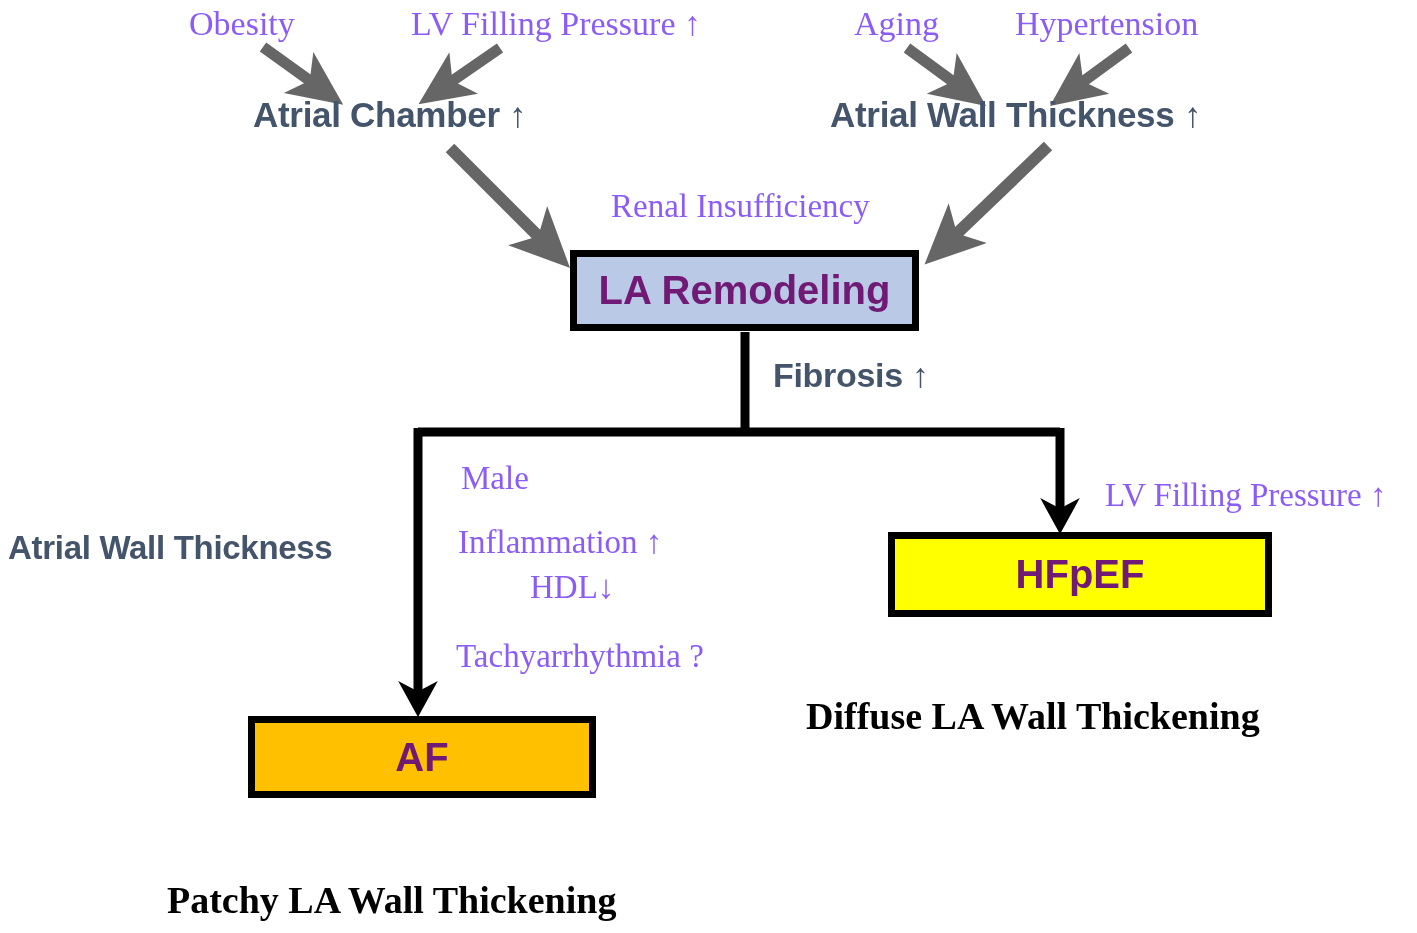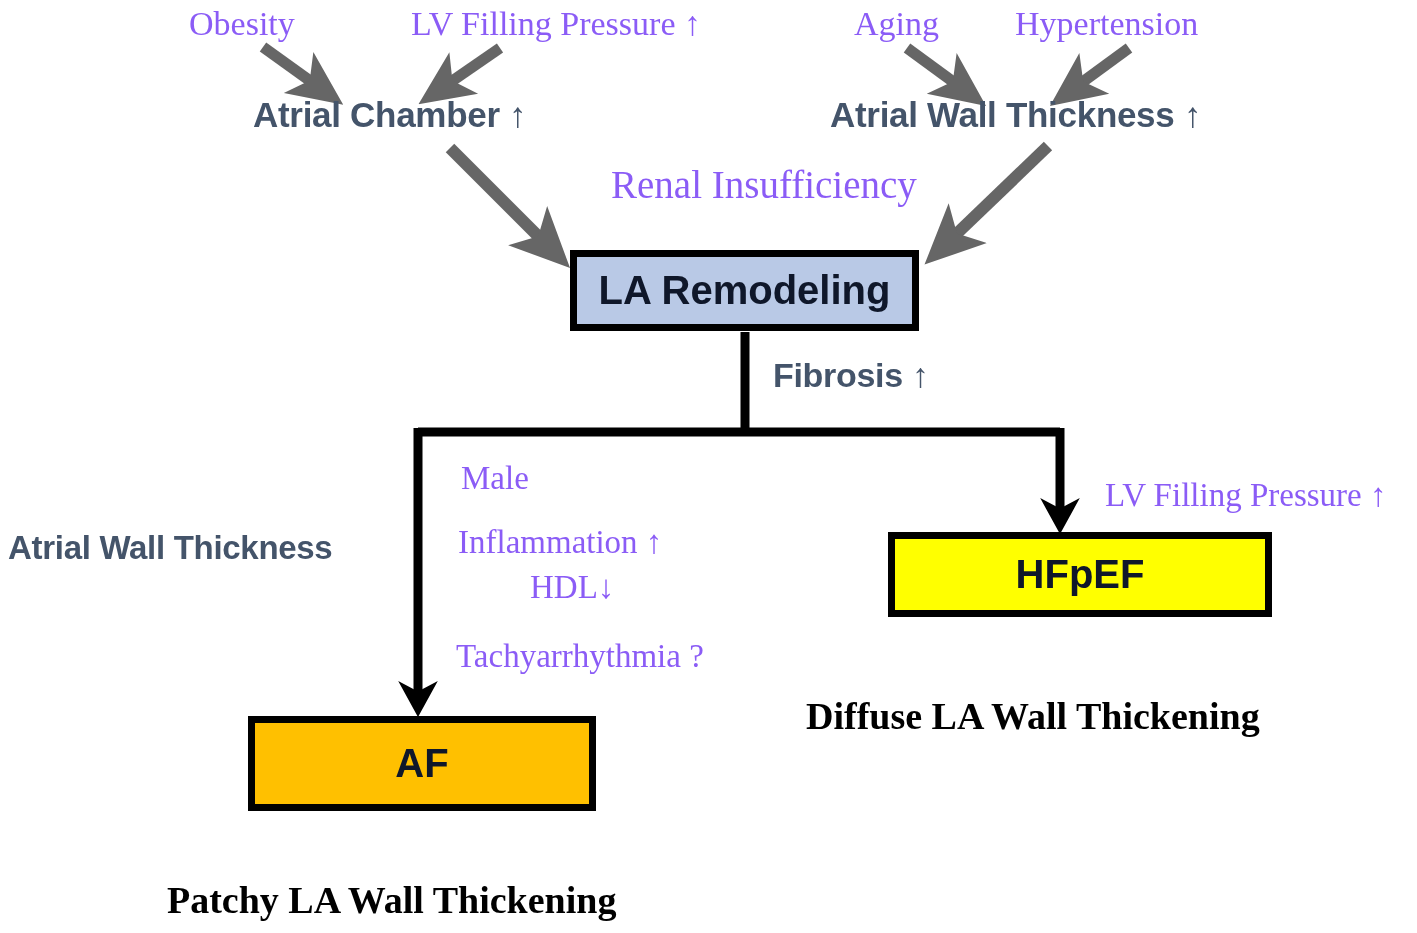--- a/index.html
+++ b/index.html
@@ -40,21 +40,21 @@
     font-family: Liberation Serif, serif;
   }
   .box {
     position: absolute;
     box-sizing: border-box;
     border: 7px solid #000000;
     display: flex;
     align-items: center;
     justify-content: center;
     font-weight: 700;
-    color: #0f172a;
+    color: #701a75;
     font-family: "Liberation Sans", sans-serif;
   }
   #svg-layer {
     position: absolute;
     left: 0; top: 0;
     width: 1417px;
     height: 933px;
     pointer-events: none;
   }
 </style>
@@ -98,21 +98,21 @@
   <div class="lbl plain" style="left:411px; top:6px; font-size:34px;">LV Filling Pressure ↑</div>
 
   <div class="lbl plain" style="left:854px; top:6px; font-size:34px;">Aging</div>
 
   <div class="lbl plain" style="left:1015px; top:6px; font-size:34px;">Hypertension</div>
 
   <div class="lbl blue" style="left:253px; top:97px; font-size:35px;">Atrial Chamber ↑</div>
 
   <div class="lbl blue" style="left:830px; top:97px; font-size:35px;">Atrial Wall Thickness ↑</div>
 
-  <div class="lbl plain" style="left:611px; top:165px; font-size:39px;">Renal Insufficiency</div>
+  <div class="lbl plain" style="left:611px; top:189px; font-size:33px;">Renal Insufficiency</div>
 
   <div class="box" style="left:570px; top:250px; width:349px; height:81px; background:#B9C9E6; font-size:40px;">
     <span>LA Remodeling</span>
   </div>
 
   <div class="lbl blue" style="left:773px; top:358px; font-size:34px;">Fibrosis ↑</div>
 
   <div class="lbl blue" style="left:8px; top:531px; font-size:33px;text-align:right;">Atrial Wall Thickness</div>
 
 
@@ -123,21 +123,21 @@
   <div class="lbl plain" style="left:530px; top:570px; font-size:33px;">HDL↓</div>
 
   <div class="lbl plain" style="left:456px; top:639px; font-size:33px;">Tachyarrhythmia ?</div>
 
   <div class="lbl plain" style="left:1105px; top:478px; font-size:33px;">LV Filling Pressure ↑</div>
 
   <div class="box" style="left:888px; top:532px; width:384px; height:85px; background:#FFFF00; font-size:40px;">
     <span>HFpEF</span>
   </div>
 
-  <div class="box" style="left:248px; top:716px; width:348px; height:95px; background:#FFC000; font-size:40px;">
+  <div class="box" style="left:248px; top:716px; width:348px; height:82px; background:#FFC000; font-size:40px;">
     <span>AF</span>
   </div>
 
   <div class="lbl capt" style="left:806px; top:697px; font-size:38px;">Diffuse LA Wall Thickening</div>
 
   <div class="lbl capt" style="left:167px; top:881px; font-size:38px;">Patchy LA Wall Thickening</div>
 
 </div>
 
 </body></html>

